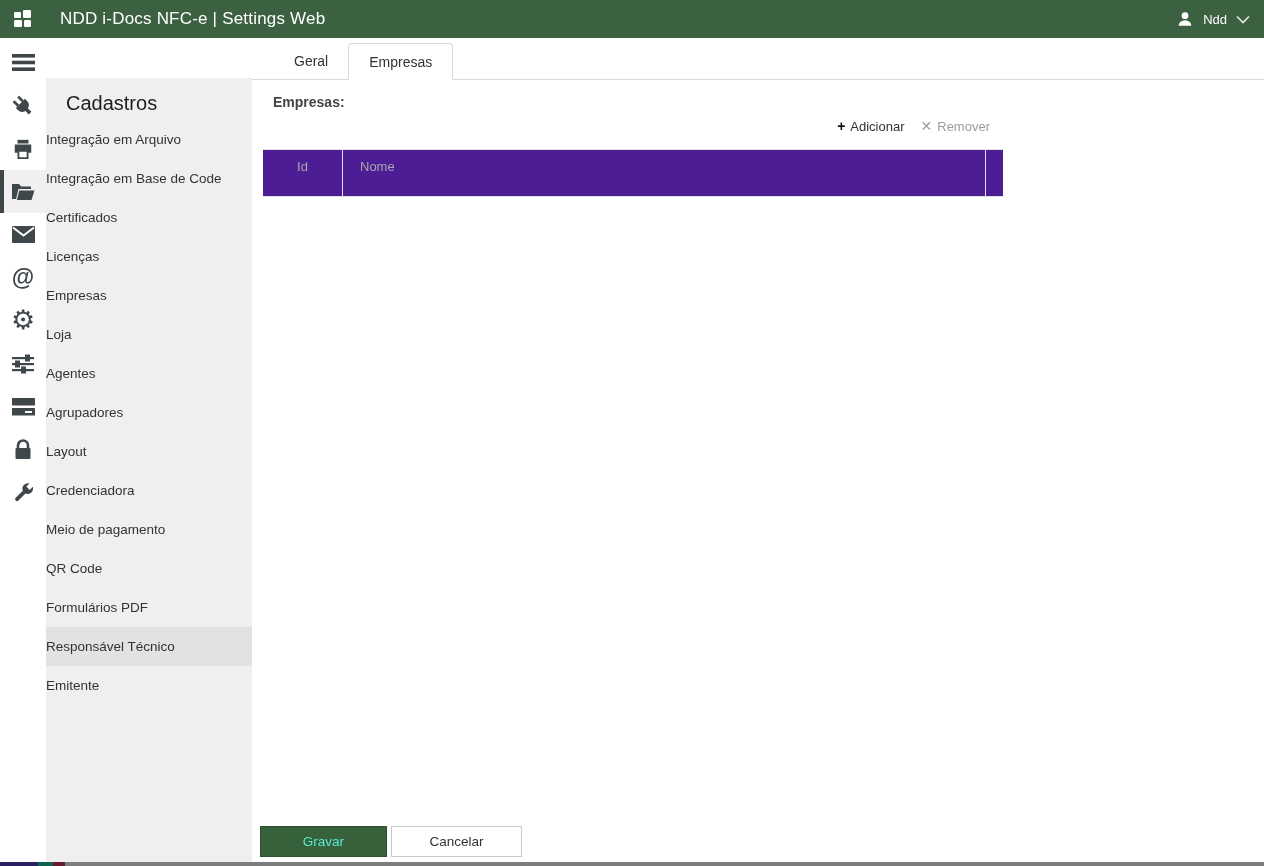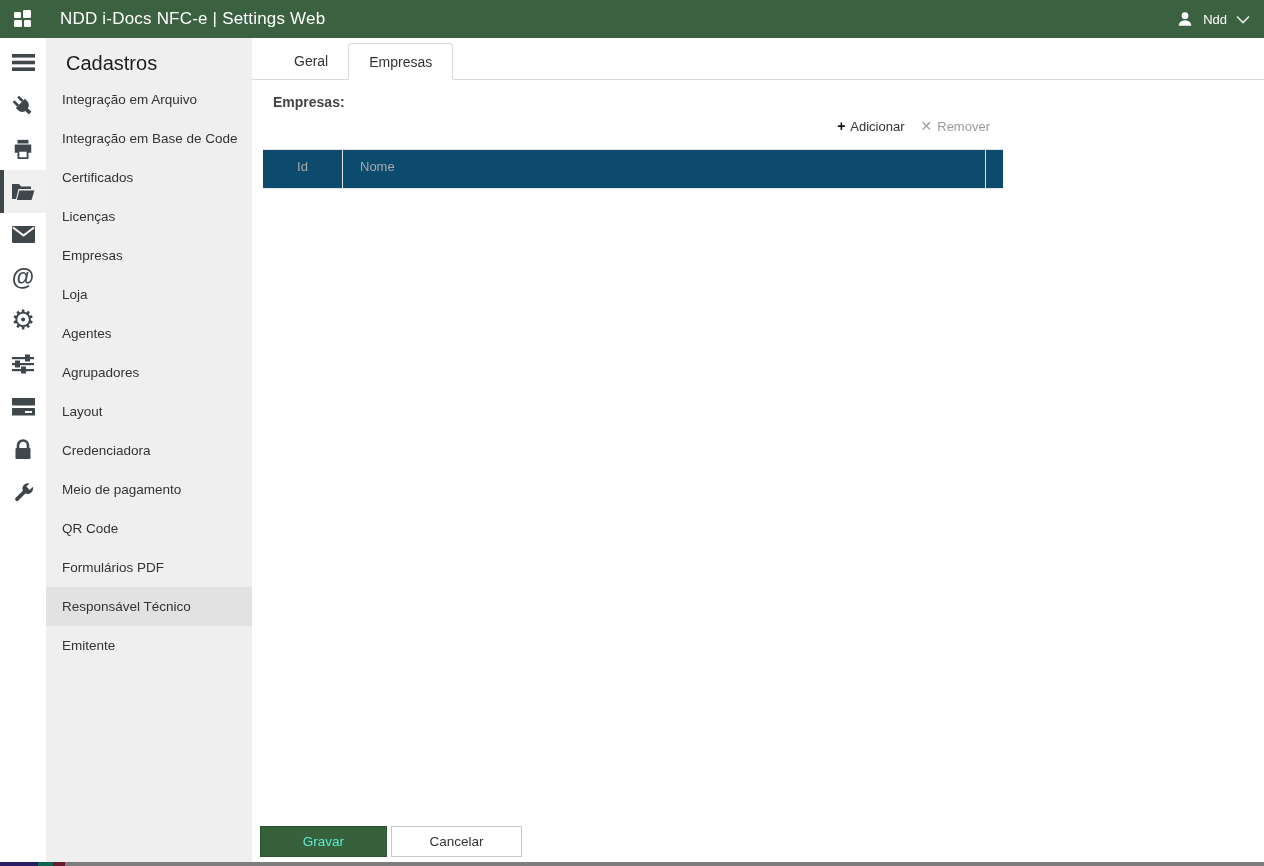--- a/index.html
+++ b/index.html
@@ -29,25 +29,25 @@
   }
   .rail-item svg { display: block; }
   .rail-item.active { background: #f0f0f0; }
   .rail-item.active::before {
     content:""; position:absolute; left:0; top:0; bottom:0; width:4px; background:#3f4649;
   }
   .glyph { font-size: 23px; font-weight: 600; color:#40474b; line-height: 1; }
   .glyph.gear { font-size: 27px; font-weight: 400; }
 
   
-  .sidebar { width: 206px; background: #efefef; flex: none; padding-top: 14px; }
+  .sidebar { width: 206px; background: #efefef; flex: none; padding-top: 14px; margin-top: 40px; }
   .sidebar-title { font-size: 20px; color: #1d1d1d; padding-left: 20px; font-weight: 400; }
   .side-list { margin-top: 5px; }
   .side-item {
-    height: 39px; line-height: 39px; padding-left: 16px;
+    height: 39px; line-height: 39px; padding-left: 0;
     font-size: 13.5px; color: #333; cursor: pointer; white-space: nowrap;
   }
   .side-item.selected { background: #e2e2e2; }
 
   
   .main { flex: 1; background: #fff; position: relative; }
   .page-header {
     height: 54px; border-bottom: 1px solid #e0e0e0;
     display: flex; align-items: center; overflow: hidden;
   }
@@ -73,21 +73,21 @@
   }
   .tool-btn { display: flex; align-items: center; gap: 5px; font-size: 13px; cursor: pointer; }
   .tool-btn .ic { font-style: normal; font-weight: 700; font-size: 14px; line-height: 1; }
   .tool-btn.add { color: #333; }
   .tool-btn.add .ic { color: #111; }
   .tool-btn.remove { color: #9b9b9b; }
   .tool-btn.remove .ic { color: #9aa0a6; font-weight: 400; }
 
   .grid { margin: 14px 0 0 11px; width: 740px; }
   .grid-head {
-    display: flex; height: 40px; background: #0c4a6e;
+    display: flex; height: 48px; background: #4c1d95;
     border-top: 1px solid #e2e2e2; border-bottom: 1px solid #e2e2e2;
     align-items: center; font-size: 13px; color: #a9a9a9;
   }
   .col-id { width: 80px; text-align: center; border-right: 1px solid #e2e2e2; height: 100%; line-height: 34px; cursor: pointer; }
   .col-nome { flex: 1; padding-left: 17px; height: 100%; line-height: 34px; cursor: pointer; }
   .col-spacer { width: 18px; border-left: 1px solid #e2e2e2; height: 100%; }
 
   .footer-actions { position: absolute; left: 8px; bottom: 9px; display: flex; gap: 4px; }
   .btn { height: 31px; font-size: 13.5px; cursor: pointer; font-family: "Liberation Sans", sans-serif; }
   .btn-save { width: 127px; background: #36613a; color: #5eead4; border: 1px solid #2c5330; }

